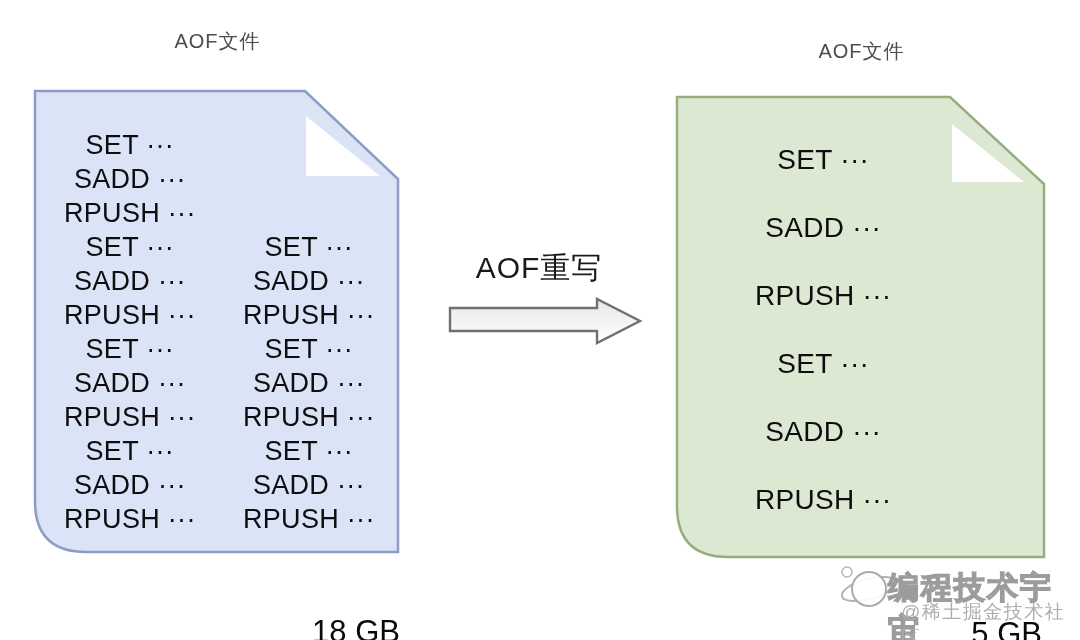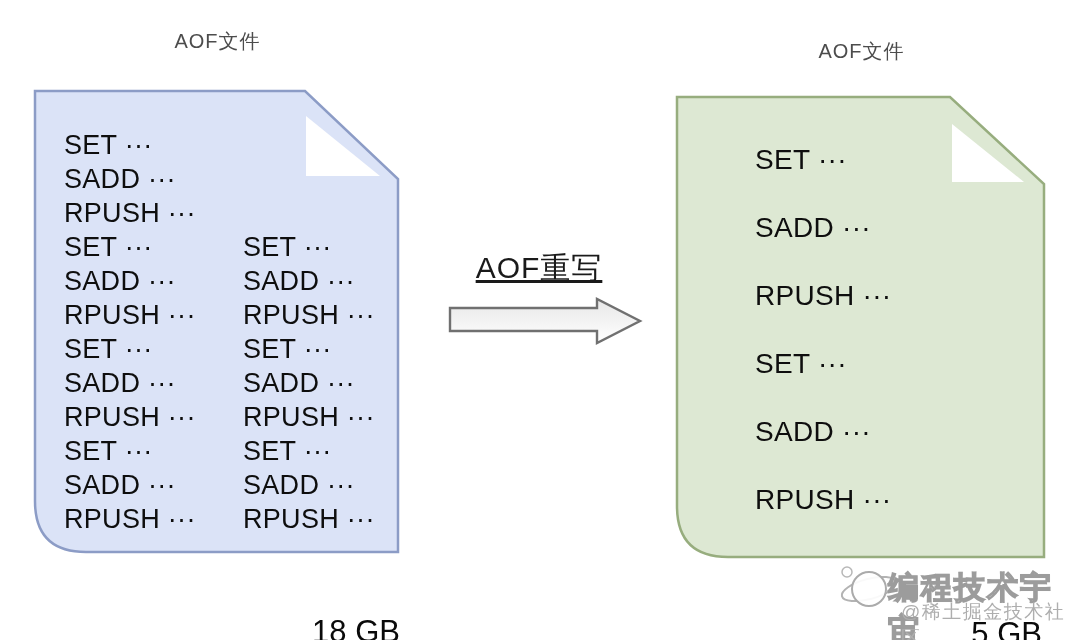--- a/index.html
+++ b/index.html
@@ -6,33 +6,33 @@
   body{
     width:1080px;height:640px;position:relative;overflow:hidden;
     background:#ffffff;
     font-family:"Liberation Sans","DejaVu Sans",sans-serif;
   }
   .abs{position:absolute;}
   .doc-title{
     width:365px;text-align:center;font-size:20px;color:#4c4c4c;
     letter-spacing:1px;z-index:2;
   }
-  .cmd-col{display:flex;flex-direction:column;z-index:2;}
+  .cmd-col{display:flex;flex-direction:column;z-index:2;text-align:center;}
   .cmd{
     font-size:27px;line-height:34px;color:#0e0e0e;
     letter-spacing:.3px;white-space:pre;
   }
   .cmd-col.sparse .cmd{font-size:28px;line-height:34px;}
   .cmd-col.sparse{gap:34px;}
   .size-label{
     width:365px;text-align:right;font-size:31px;color:#0a0a0a;z-index:1;margin-top:40px;
   }
   .arrow-label{
     width:200px;text-align:center;font-size:30px;font-weight:500;
-    color:#1a1a1a;letter-spacing:1px;z-index:2;text-decoration:underline;
+    color:#1a1a1a;letter-spacing:1px;z-index:2;
   }
   .wm-brand{
     font-size:31px;font-weight:700;letter-spacing:2px;
     color:#ffffff;-webkit-text-stroke:1.3px #9c9c9c;
     text-shadow:0 0 1px #b5b5b5;z-index:4;
   }
   .wm-community{
     font-size:19px;color:#aeaeae;letter-spacing:1.5px;z-index:4;
   }
   svg.layer{position:absolute;left:0;top:0;z-index:0;}

